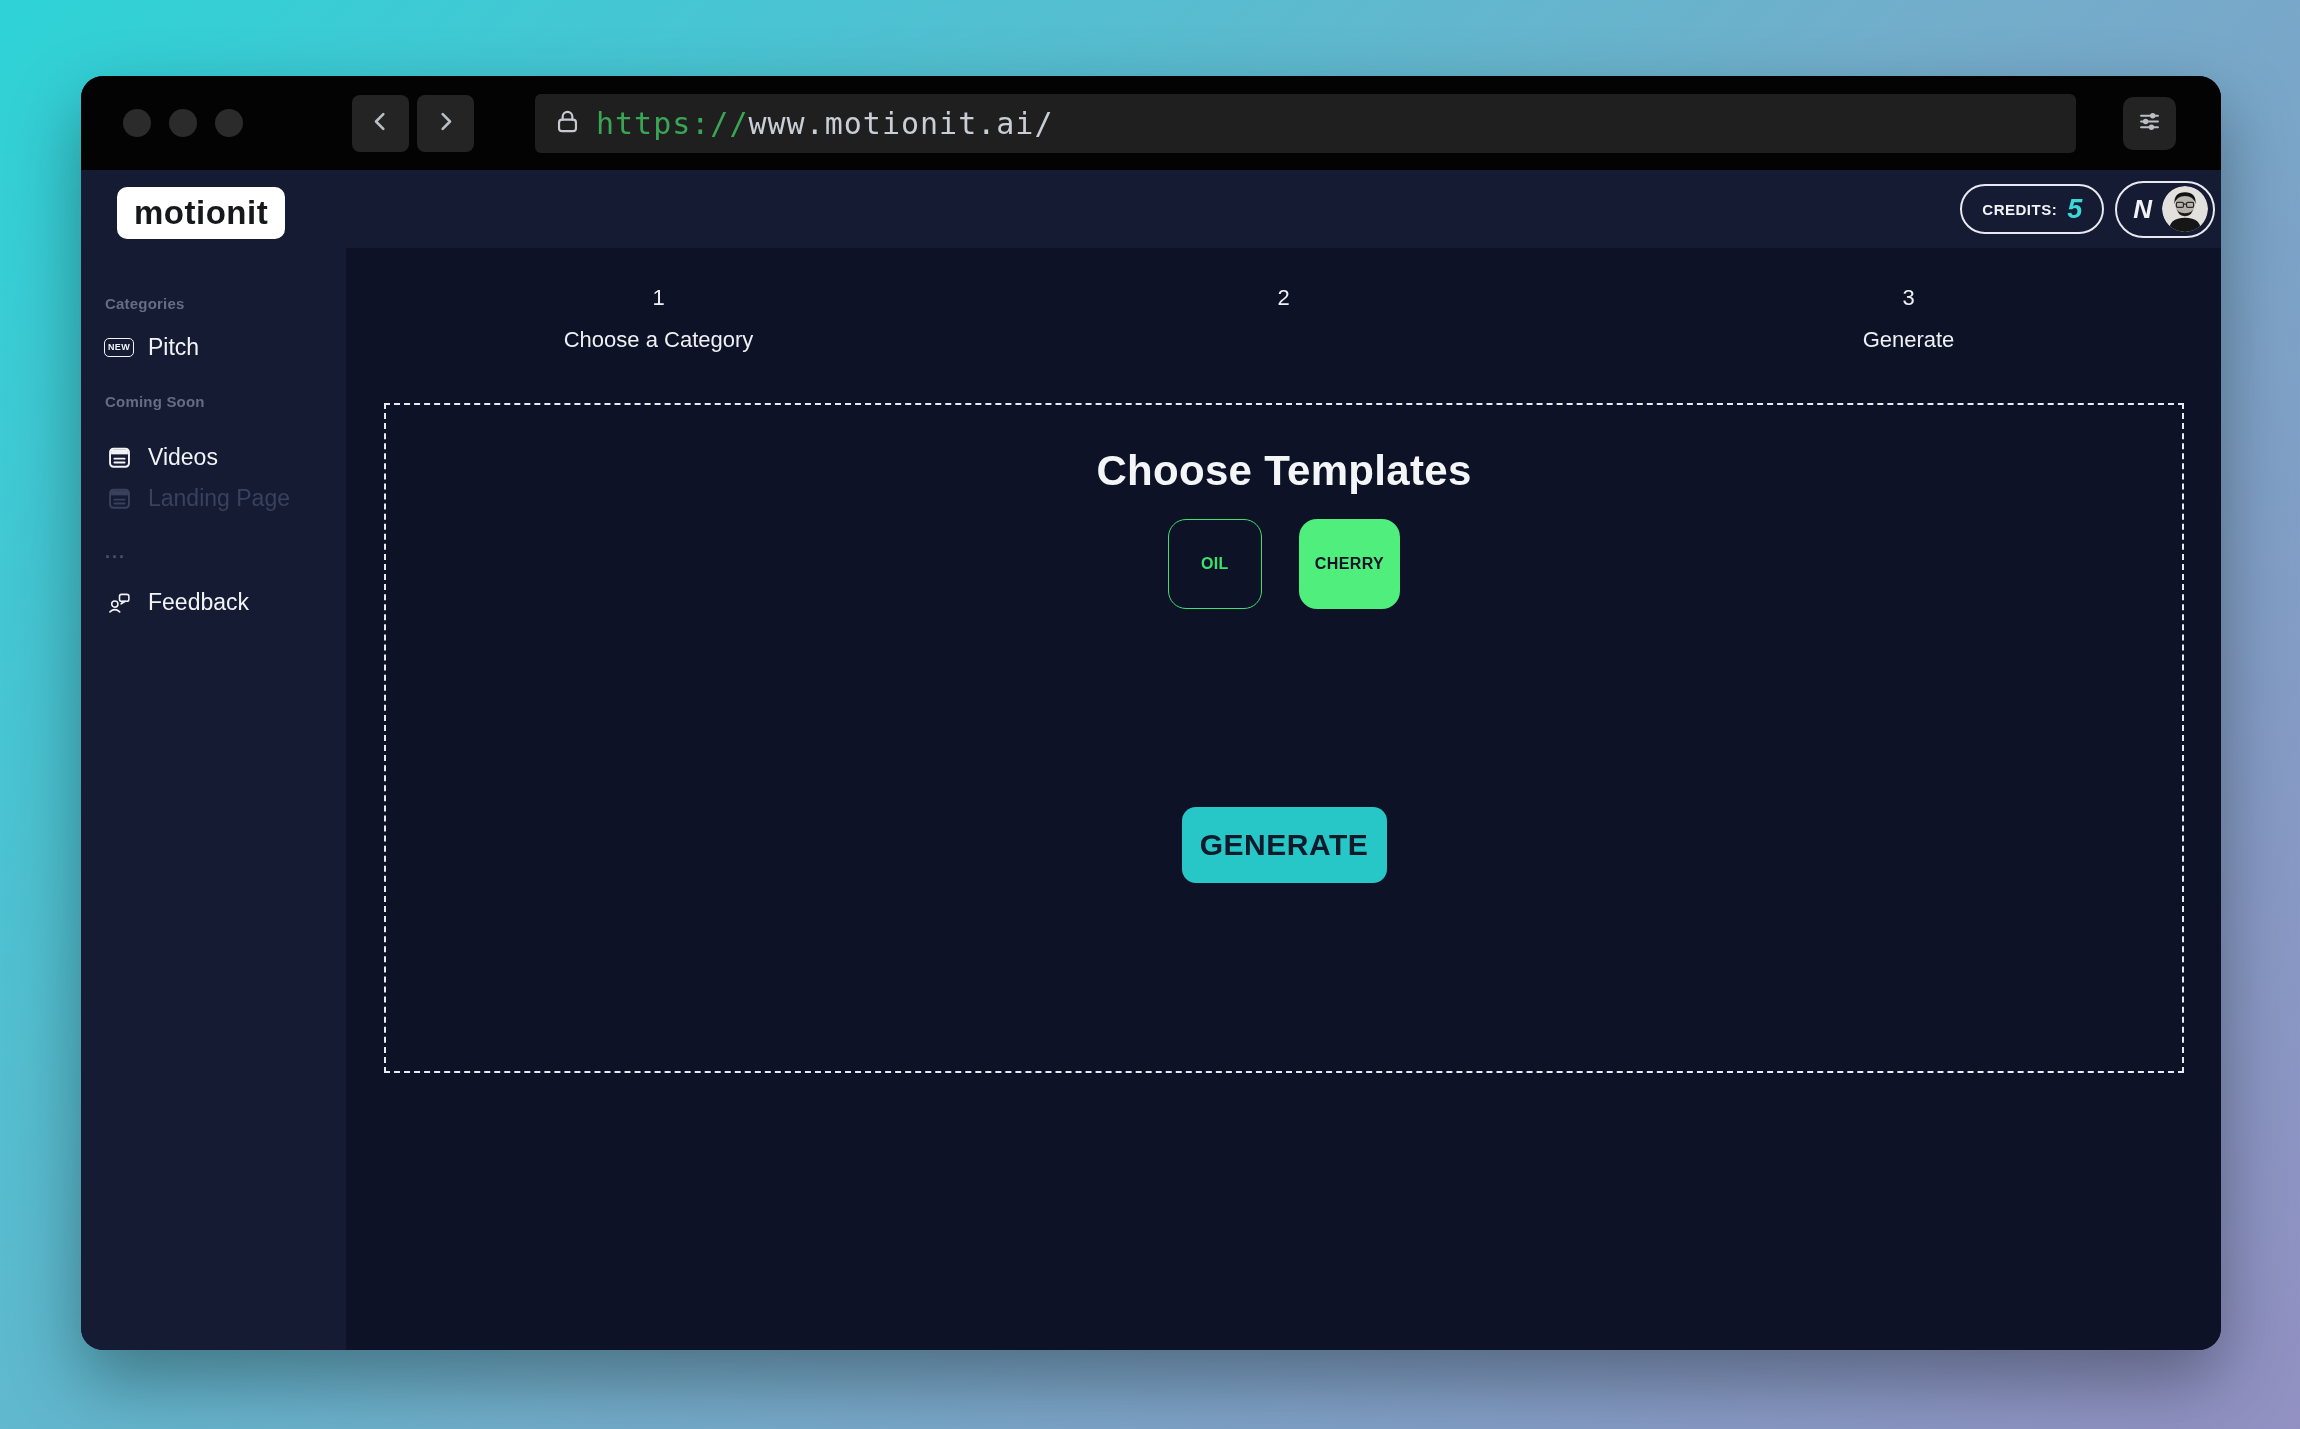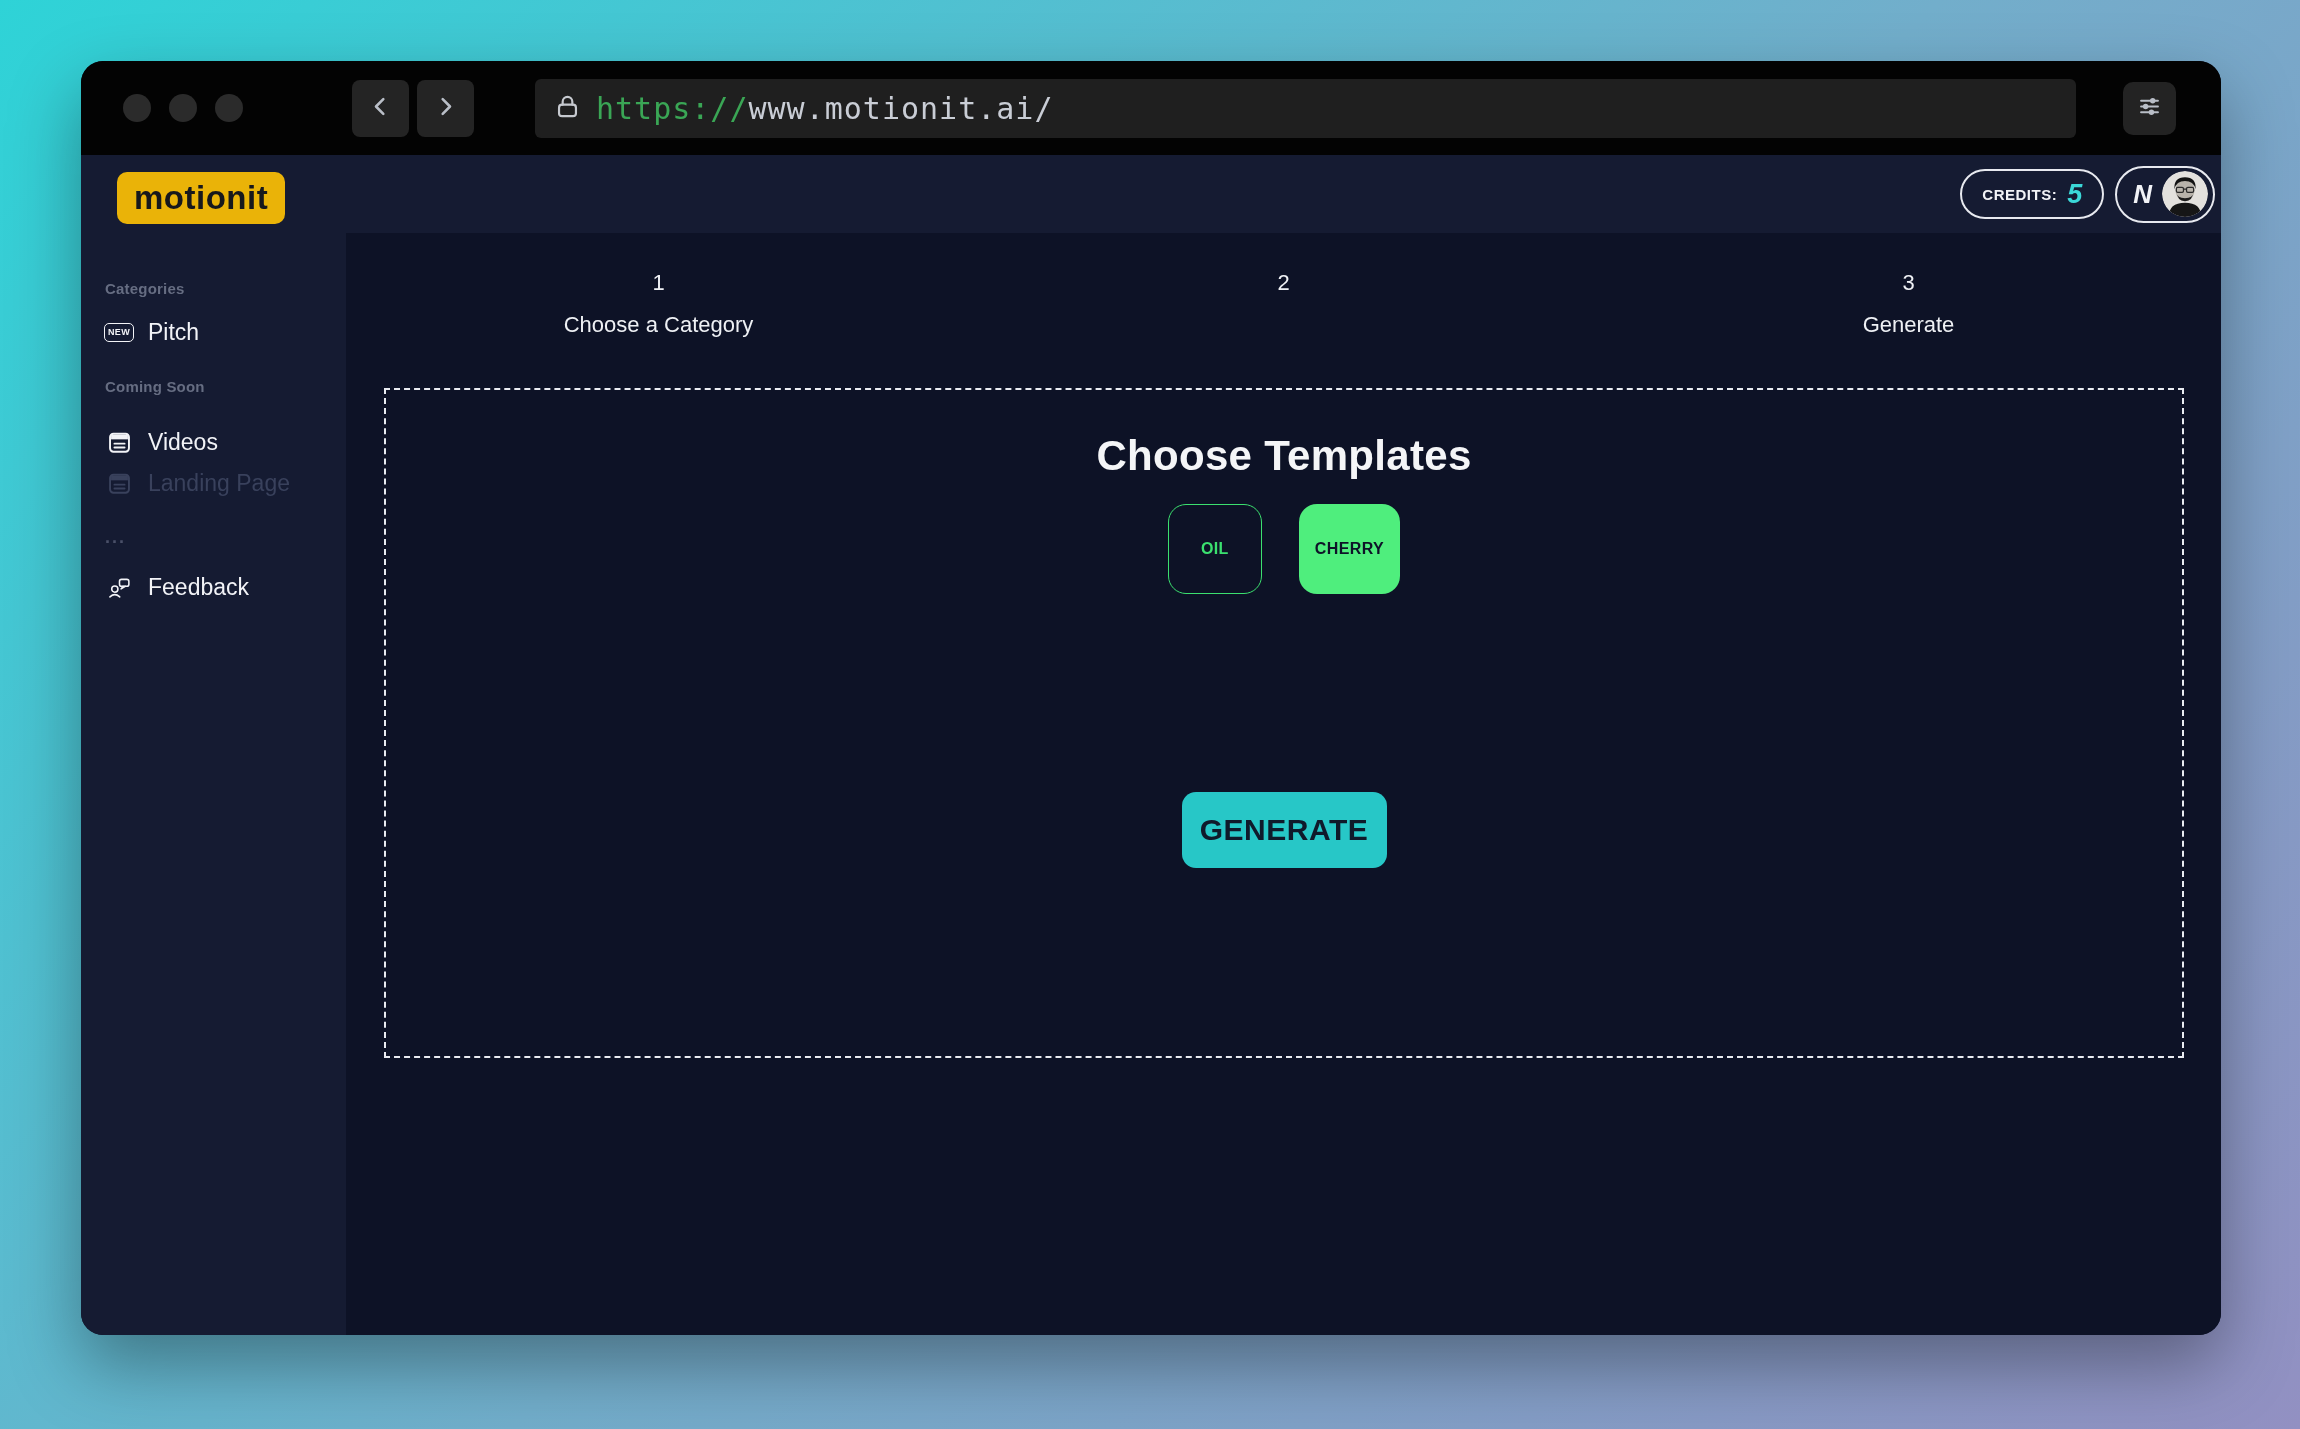--- a/index.html
+++ b/index.html
@@ -5,21 +5,21 @@
   * { margin: 0; padding: 0; box-sizing: border-box; }
   html, body { width: 2300px; height: 1429px; overflow: hidden; }
   body {
     font-family: "Liberation Sans", sans-serif;
     background: linear-gradient(135deg, #2ed3d7 0%, #72aecb 52%, #9290c2 100%);
     position: relative;
   }
 
   
   .window {
-    position: absolute; left: 81px; top: 61px;
+    position: absolute; left: 81px; top: 76px;
     width: 2140px; height: 1274px;
     border-radius: 22px; overflow: hidden;
     background: #0d1226;
     box-shadow: 0 30px 70px rgba(0,0,0,0.35);
     display: flex; flex-direction: column;
   }
 
   
   .chrome {
     position: relative; height: 94px; flex: 0 0 94px;
@@ -52,21 +52,21 @@
     display: flex; align-items: center; justify-content: center;
   }
 
   
   .app { flex: 1; display: flex; min-height: 0; }
 
   
   .sidebar { width: 265px; flex: 0 0 265px; background: #151b32; }
   .logo {
     display: inline-block; margin: 17px 0 0 36px;
-    background: #eab308; border-radius: 10px; padding: 7px 17px;
+    background: #ffffff; border-radius: 10px; padding: 7px 17px;
     font-size: 33px; font-weight: 800; color: #17181c; letter-spacing: 0.5px;
   }
   .side-section {
     margin: 0 0 0 24px; font-size: 15px; font-weight: 700; color: #666d82;
     letter-spacing: 0.2px;
   }
   .sec-categories { margin-top: 56px; }
   .sec-coming { margin-top: 32px; }
   .side-item {
     display: flex; align-items: center; gap: 15px;

